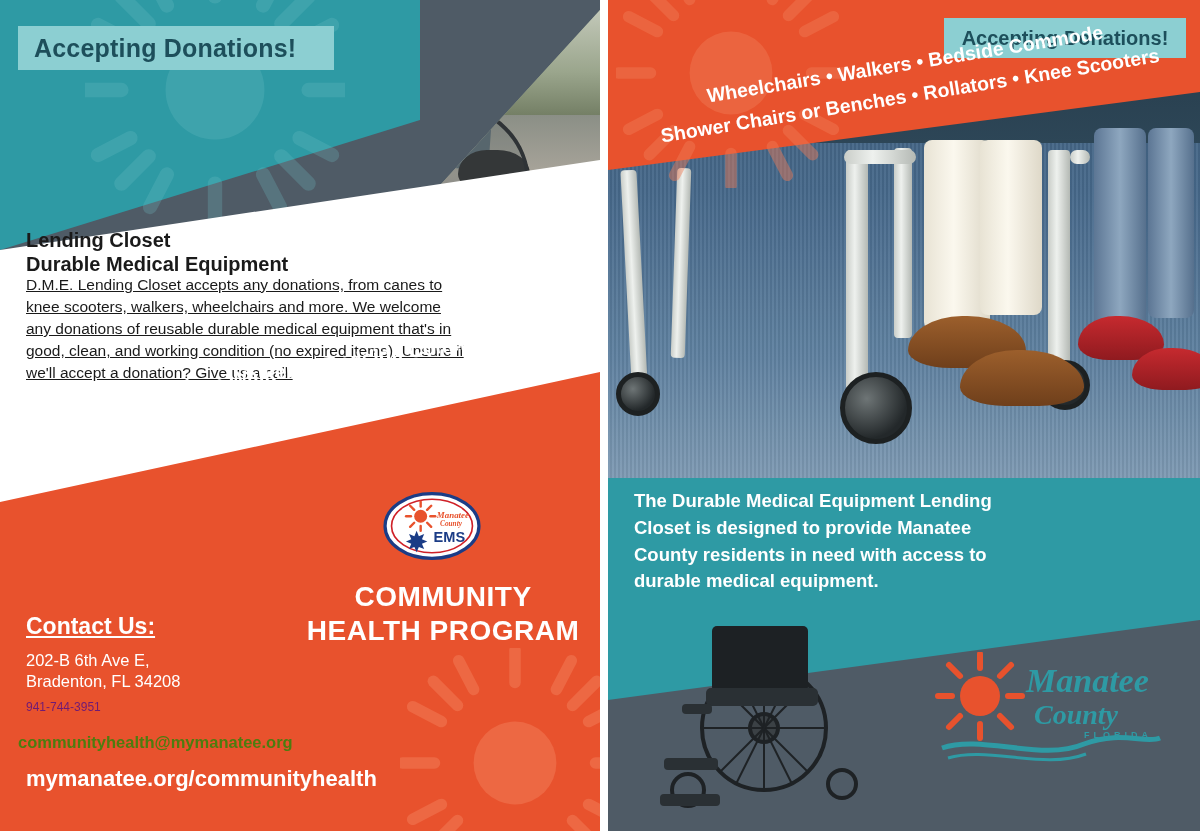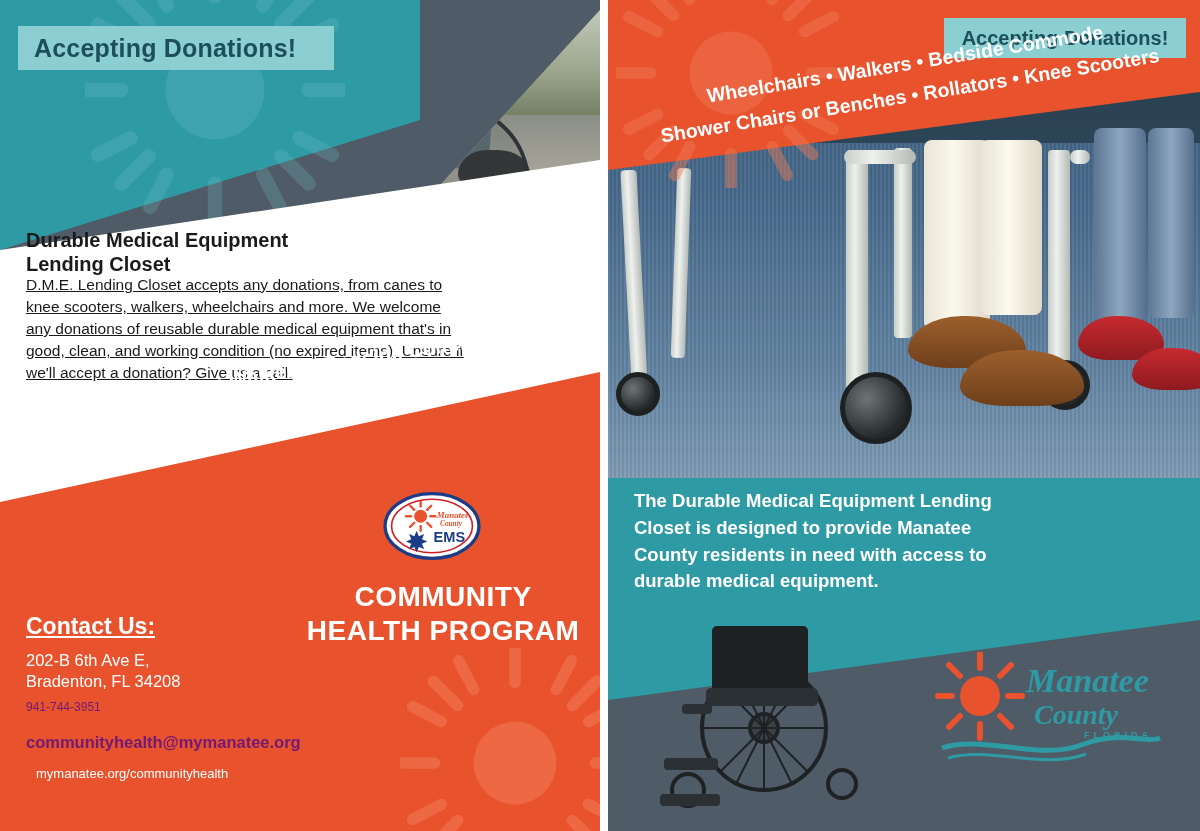--- a/index.html
+++ b/index.html
@@ -199,31 +199,31 @@
   }
   .contact-phone {
     position: absolute;
     left: 26px; top: 700px;
     color: #701a75;
     font-size: 12px;
     font-weight: normal;
   }
   .contact-email {
     position: absolute;
-    left: 26px; top: 733px;
-    color: #701a75;
+    left: 18px; top: 733px;
+    color: #4d7c0f;
     font-size: 16.5px;
     font-weight: bold;
   }
   .contact-web {
     position: absolute;
-    left: 36px; top: 766px;
+    left: 26px; top: 766px;
     color: #ffffff;
-    font-size: 13px;
-    font-weight: normal;
+    font-size: 22px;
+    font-weight: bold;
   }
 
   
   .panel-right {
     position: absolute;
     left: 608px; top: 0;
     width: 592px; height: 831px;
     overflow: hidden;
     background: #ffffff;
   }
@@ -403,22 +403,22 @@
       <div class="wheel" style="left:198px; top:176px; width:58px; height:58px;"></div>
     </div>
 
     <div class="accept-banner">
       <span>Accepting Donations!</span>
     </div>
 
     <div class="left-white"></div>
 
     <div class="dme-title">
+      <div>Lending Closet</div>
       <div>Durable Medical Equipment</div>
-      <div>Lending Closet</div>
     </div>
 
     <div class="dme-body">D.M.E. Lending Closet accepts any donations, from canes to knee scooters, walkers, wheelchairs and more. We welcome any donations of reusable durable medical equipment that's in good, clean, and working condition (no expired items). Unsure if we'll accept a donation? Give us a call.</div>
 
     <div class="left-orange"></div>
 
     <svg class="orange-sun" viewBox="0 0 200 200">
       <g fill="#f27a56">
         <circle cx="100" cy="100" r="36"></circle>
         <g stroke="#f27a56" stroke-width="10" stroke-linecap="round">

